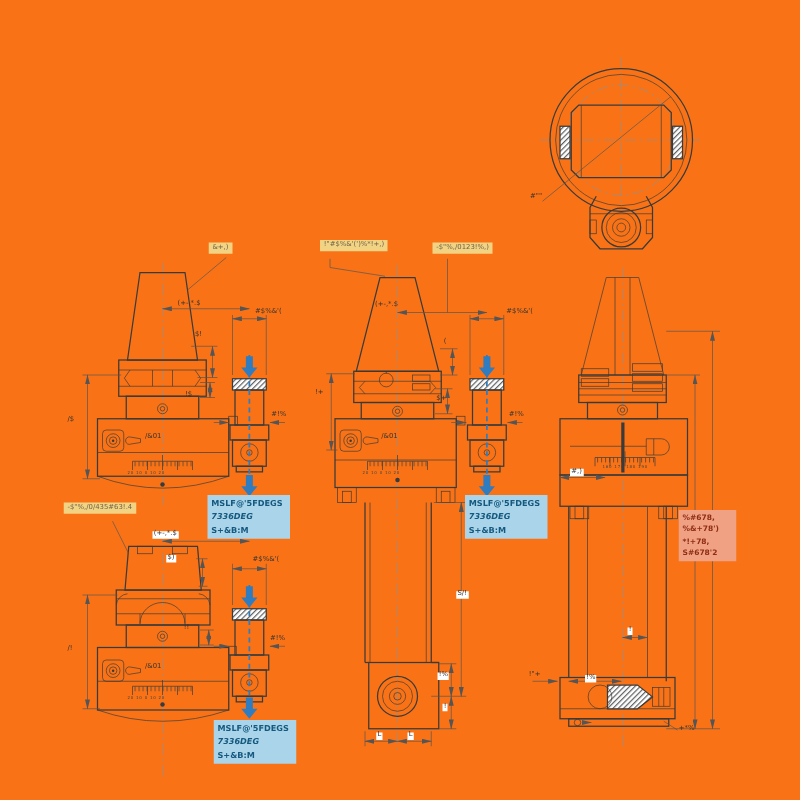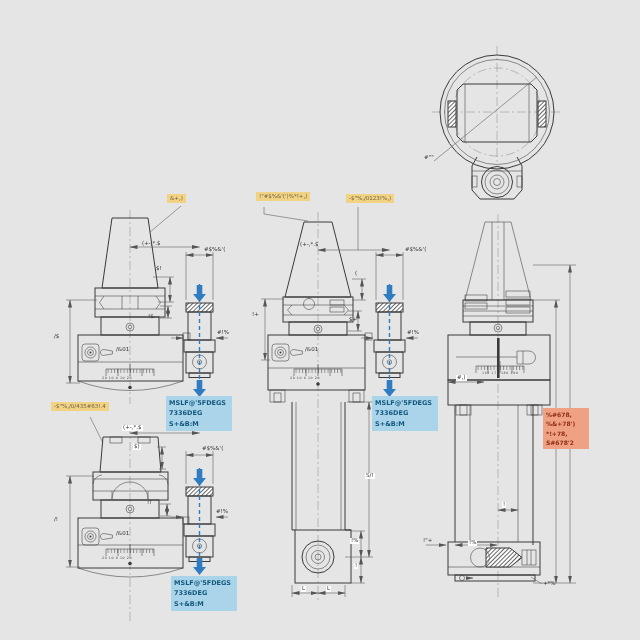--- a/index.html
+++ b/index.html
@@ -1,23 +1,23 @@
 <!DOCTYPE html>
 <html><head>
 <meta charset="utf-8">
 <style>
   html,body{margin:0;padding:0}
   body{width:640px;height:640px;background:#fff;font-family:"DejaVu Sans",sans-serif}
-  .sheet{position:relative;width:640px;height:640px;background:#e5e5e5;overflow:hidden}
+  .sheet{position:relative;width:640px;height:640px;background:#f97316;overflow:hidden}
   .sheet>svg{position:absolute;left:0;top:0}
   .lb{position:absolute;font-size:5.5px;color:#333;white-space:nowrap;line-height:1}
   .wbg{background:#fff;padding:0 1px}
   .co{position:absolute;font-size:5.5px;color:#6e6148;background:#f2d383;padding:1px 3px;white-space:nowrap;line-height:1.2}
   .bluebox{position:absolute;width:60px;background:#a9d4e9;color:#16597f;font-size:6.5px;font-weight:bold;line-height:1.6;padding:2px 3px}
-  .bluebox .it{display:block}
+  .bluebox .it{font-style:italic;display:block}
   .bluebox span{display:block}
   .orangebox{position:absolute;width:40px;background:#f0a083;color:#8e2d12;font-size:6px;font-weight:bold;line-height:1.55;padding:2px 3px;white-space:nowrap}
   .orangebox span{display:block}
   .sc{position:absolute;font-size:3.2px;color:#444;letter-spacing:.6px;white-space:nowrap}
   
   .s{stroke:#3a3a3a;stroke-width:1;fill:none}
   .sh{stroke:#3a3a3a;stroke-width:1;fill:url(#h)}
   .t{stroke:#3a3a3a;stroke-width:.55;fill:none}
   .d{stroke:#555;stroke-width:.55;fill:none}
   .cl{stroke:#909090;stroke-width:.55;fill:none;stroke-dasharray:9 3 2 3}

